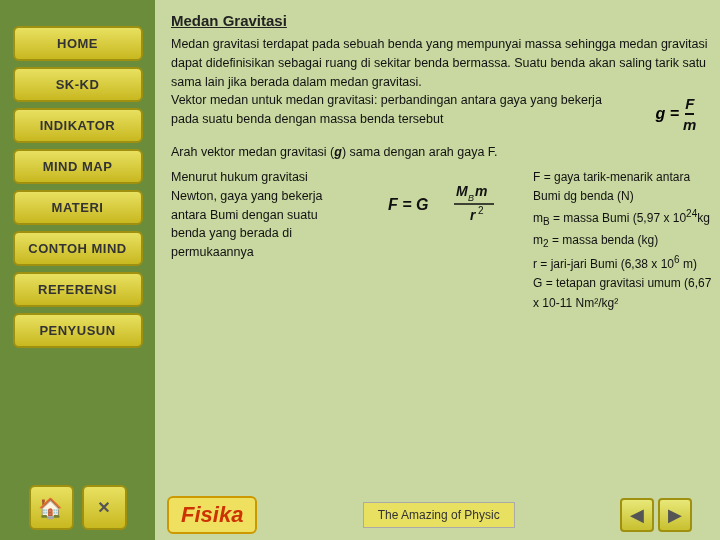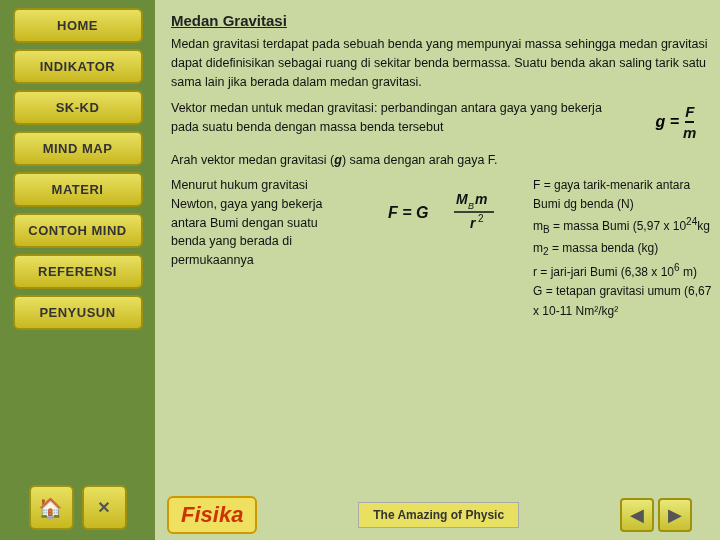--- a/index.html
+++ b/index.html
@@ -20,21 +20,21 @@
     }
 
     
     .sidebar {
       width: 155px;
       height: 540px;
       background: #6b8c3a;
       display: flex;
       flex-direction: column;
       align-items: center;
-      padding-top: 8px;
+      padding-top: 26px;
       gap: 6px;
       flex-shrink: 0;
     }
 
     .sidebar-btn {
       width: 130px;
       padding: 8px 10px;
       background: linear-gradient(to bottom, #e8e060, #c8b820);
       border: 2px solid #a09010;
       border-radius: 6px;
@@ -95,21 +95,20 @@
       font-weight: bold;
       text-decoration: underline;
       color: #222;
       margin-bottom: 6px;
     }
 
     .intro-text {
       font-size: 12.5px;
       color: #111;
       line-height: 1.5;
-      margin-bottom: 8px;
     }
 
     .vector-section {
       display: flex;
       flex-direction: row;
       align-items: flex-start;
       margin-bottom: 6px;
       gap: 26px;
     }
 
@@ -219,21 +218,21 @@
       border-radius: 6px;
       border: 2px solid #cc9900;
     }
 
     .bottom-title-box {
       background: #e8e060;
       border: 1px solid #aaa;
       padding: 5px 14px;
       font-size: 12px;
       color: #333;
-      font-weight: bold;
+      font-weight: normal;
     }
 
     .nav-arrows {
       display: flex;
       gap: 4px;
     }
 
     .nav-arrow-btn {
       width: 34px;
       height: 34px;
@@ -259,22 +258,22 @@
       font-weight: bold;
     }
   </style>
 </head>
 <body>
 
 <div class="page-container">
 
   <div class="sidebar">
     <div class="sidebar-btn">HOME</div>
+    <div class="sidebar-btn">SK-KD</div>
     <div class="sidebar-btn">INDIKATOR</div>
-    <div class="sidebar-btn">SK-KD</div>
     <div class="sidebar-btn">MIND MAP</div>
     <div class="sidebar-btn">MATERI</div>
     <div class="sidebar-btn">CONTOH MIND</div>
     <div class="sidebar-btn">REFERENSI</div>
     <div class="sidebar-btn">PENYUSUN</div>
 
     <div class="sidebar-bottom">
       <div class="sidebar-icons-row">
         <div class="home-icon-btn">
           <span>🏠</span>

